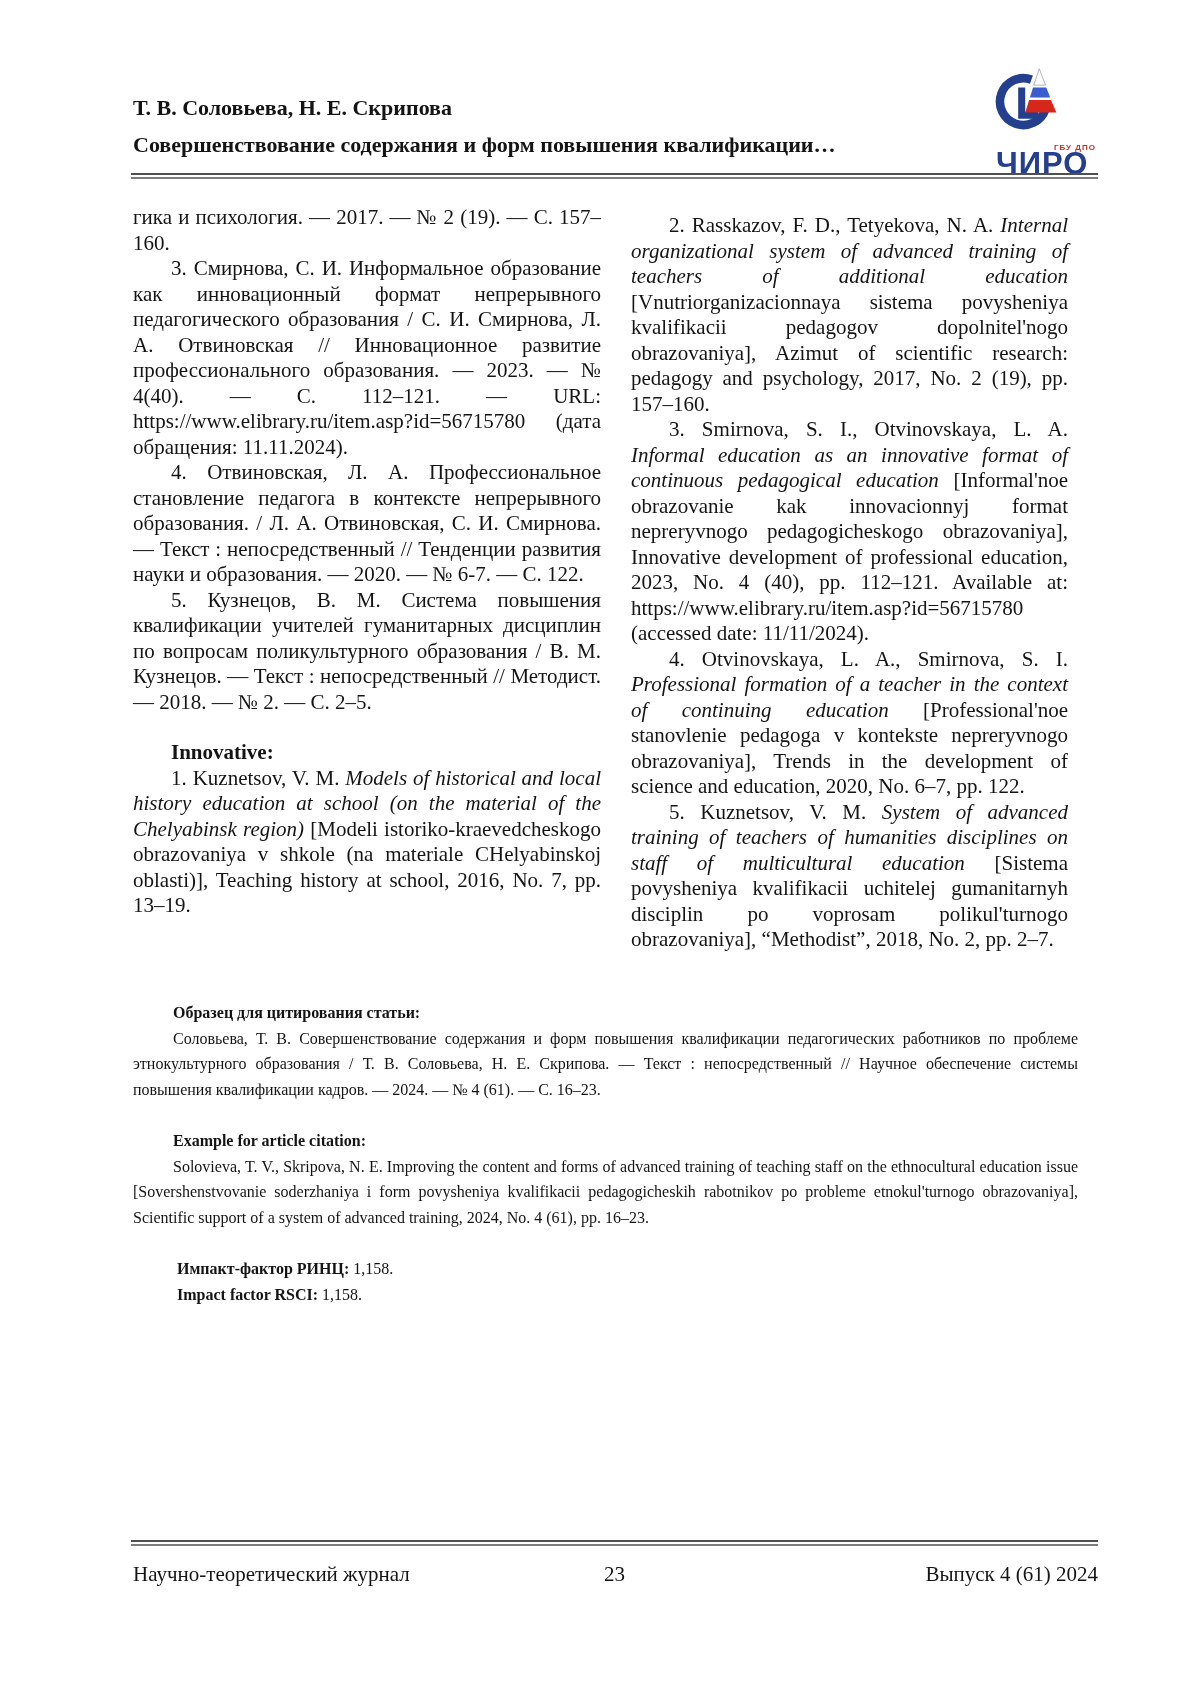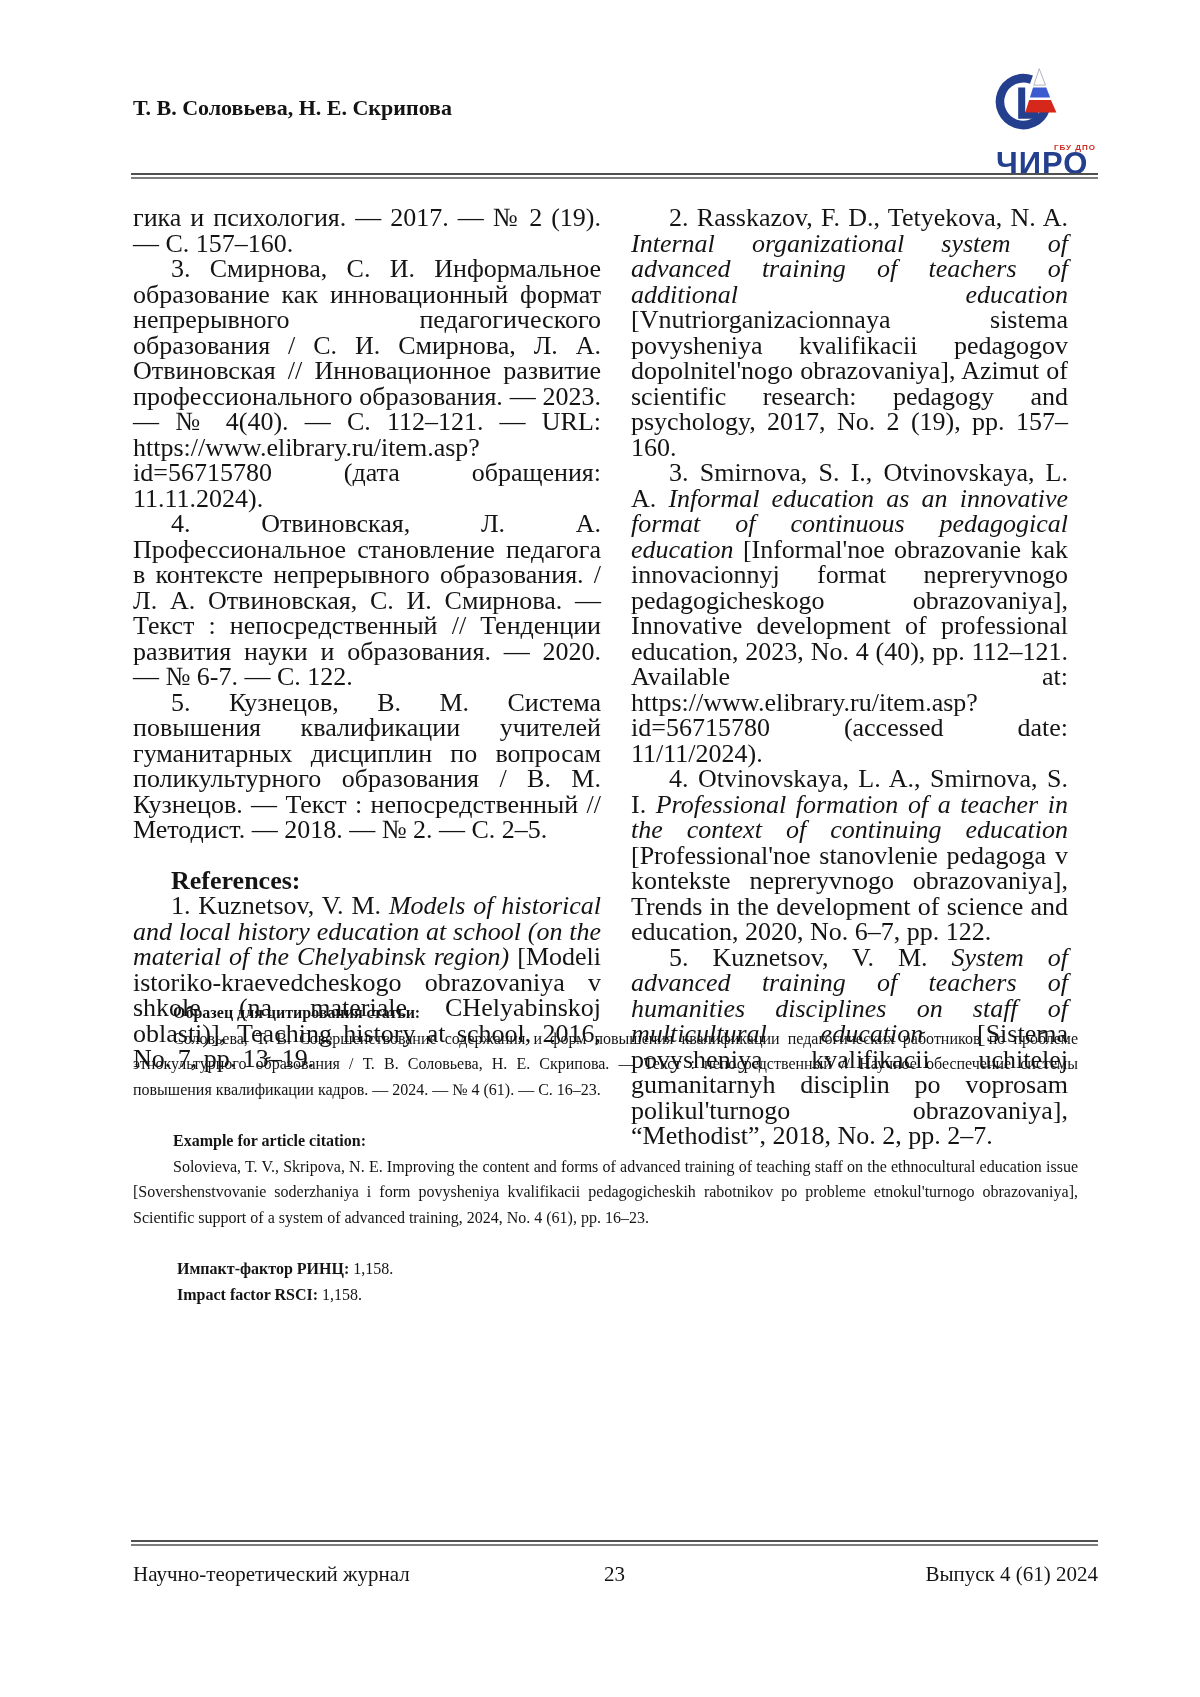--- a/index.html
+++ b/index.html
@@ -37,25 +37,25 @@
   .dbl-rule{
     position:absolute;left:131px;width:967px;height:2px;
     border-top:2px solid #4f4f4f;
     border-bottom:2px solid #7d7d7d;
   }
   .hdr-rule{top:173px;}
   .ftr-rule{top:1540px;}
   
   .col{
     position:absolute;top:205px;
-    font-size:26px;line-height:25.5px;
+    font-size:21px;line-height:25.5px;
     text-align:justify;
   }
   .col-left{left:133px;width:468px;}
-  .col-right{left:631px;width:437px;}
+  .col-right{left:631px;width:437px;margin-top:8px;}
   .col p{margin:0;}
   .col p.ind{text-indent:38px;}
   .col p.space-before{margin-top:25px;}
   .it{font-style:italic;}
   .bd{font-weight:bold;}
   
   .cite{
     position:absolute;left:133px;top:1000px;width:945px;
     font-size:16px;line-height:25.5px;text-align:justify;
   }
@@ -73,20 +73,21 @@
   .footer .f-left{position:absolute;left:2px;top:0;}
   .footer .f-center{position:absolute;left:0;width:100%;text-align:center;top:0;}
   .footer .f-right{position:absolute;right:0;top:0;font-family:Liberation Serif, serif;}
 </style>
 </head>
 <body>
 
 <div class="page">
 
   <div class="hdr-authors">Т. В. Соловьева, Н. Е. Скрипова</div>
+  <div class="hdr-title">Совершенствование содержания и форм повышения квалификации…</div>
 
   <div class="logo">
     <span>
       <svg width="78" height="82" viewBox="0 0 100 105" aria-hidden="true">
 
         <path d="M 48 20 A 30 30 0 1 0 66 58" fill="none" stroke="#233f8e" stroke-width="11"></path>
 
         <path d="M 31 30 h 9 v 31 h 17 v 9 h -26 z" fill="#233f8e"></path>
 
         <polygon points="58,6 51,27 66,27" fill="#ffffff" stroke="#9aa0b5" stroke-width="1"></polygon>
@@ -98,21 +99,21 @@
     <span class="org-name" style="color:#233f8e;">ЧИРО</span>
   </div>
 
   <div class="dbl-rule hdr-rule"></div>
 
   <div class="col col-left" id="col-left">
       <p><span>гика и психология. — 2017. — № 2 (19). — С. 157–160.</span></p>
       <p class="ind"><span>3. Смирнова, С. И. Информальное образование как инновационный формат непрерывного педагогического образования / С. И. Смирнова, Л. А. Отвиновская // Инновационное развитие профессионального образования. — 2023. — № 4(40). — С. 112–121. — URL: https://www.elibrary.ru/item.asp?id=56715780 (дата обращения: 11.11.2024).</span></p>
       <p class="ind"><span>4. Отвиновская, Л. А. Профессиональное становление педагога в контексте непрерывного образования. / Л. А. Отвиновская, С. И. Смирнова. — Текст : непосредственный // Тенденции развития науки и образования. — 2020. — № 6-7. — С. 122.</span></p>
       <p class="ind"><span>5. Кузнецов, В. М. Система повышения квалификации учителей гуманитарных дисциплин по вопросам поликультурного образования / В. М. Кузнецов. — Текст : непосредственный // Методист. — 2018. — № 2. — С. 2–5.</span></p>
-      <p class="ind space-before"><span class="bd">References:</span></p>
+      <p class="ind space-before"><span class="bd">Innovative:</span></p>
       <p class="ind"><span>1. Kuznetsov, V. M. </span><span class="it">Models of historical and local history education at school (on the material of the Chelyabinsk region)</span><span> [Modeli istoriko-kraevedcheskogo obrazovaniya v shkole (na materiale CHelyabinskoj oblasti)], Teaching history at school, 2016, No. 7, pp. 13–19.</span></p>
     </div>
   <div class="col col-right" id="col-right">
       <p class="ind"><span>2. Rasskazov, F. D., Tetyekova, N. A. </span><span class="it">Internal organizational system of advanced training of teachers of additional education</span><span> [Vnutriorganizacionnaya sistema povysheniya kvalifikacii pedagogov dopolnitel'nogo obrazovaniya], Azimut of scientific research: pedagogy and psychology, 2017, No. 2 (19), pp. 157–160.</span></p>
       <p class="ind"><span>3. Smirnova, S. I., Otvinovskaya, L. A. </span><span class="it">Informal education as an innovative format of continuous pedagogical education</span><span> [Informal'noe obrazovanie kak innovacionnyj format nepreryvnogo pedagogicheskogo obrazovaniya], Innovative development of professional education, 2023, No. 4 (40), pp. 112–121. Available at: https://www.elibrary.ru/item.asp?id=56715780 (accessed date: 11/11/2024).</span></p>
       <p class="ind"><span>4. Otvinovskaya, L. A., Smirnova, S. I. </span><span class="it">Professional formation of a teacher in the context of continuing education</span><span> [Professional'noe stanovlenie pedagoga v kontekste nepreryvnogo obrazovaniya], Trends in the development of science and education, 2020, No. 6–7, pp. 122.</span></p>
       <p class="ind"><span>5. Kuznetsov, V. M. </span><span class="it">System of advanced training of teachers of humanities disciplines on staff of multicultural education</span><span> [Sistema povysheniya kvalifikacii uchitelej gumanitarnyh disciplin po voprosam polikul'turnogo obrazovaniya], “Methodist”, 2018, No. 2, pp. 2–7.</span></p>
     </div>
 
   <div class="cite">

